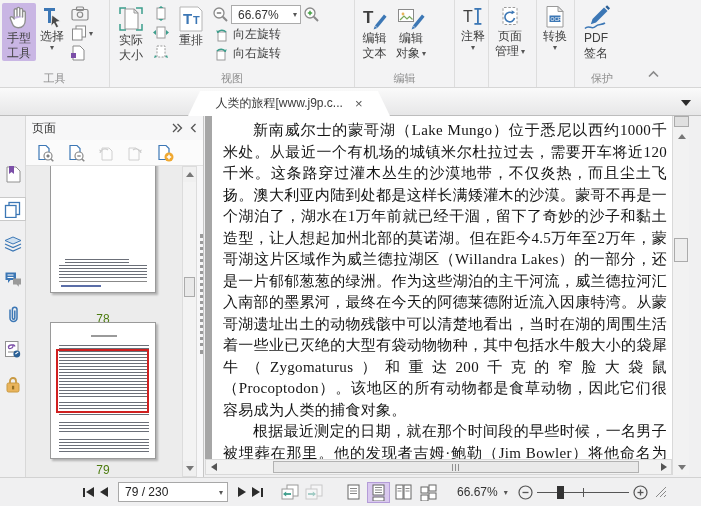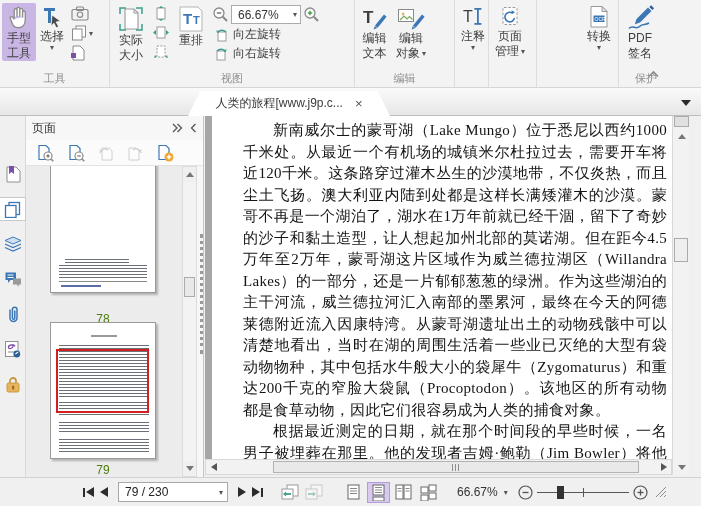--- a/index.html
+++ b/index.html
@@ -45,21 +45,21 @@
 .thumb-label{position:absolute;width:106px;text-align:center;font-size:12px;color:#4d7c0f;}
 .viewrect{position:absolute;left:5px;top:26px;width:93px;height:64px;border:2px solid #d02020;}
 .panel-scroll{position:absolute;right:6px;top:50px;width:15px;height:311px;background:#f3f3f3;border:1px solid #dcdcdc;}
 .sbtn{position:absolute;left:0;width:13px;height:15px;background:#f0f0f0;display:flex;align-items:center;justify-content:center;}
 .panel-thumbtrack{position:absolute;left:1px;top:110px;width:11px;height:20px;background:#e9e9e9;border:1px solid #ababab;}
 .panel-resize{position:absolute;right:0px;top:118px;height:120px;border-right:3px dotted #9a9a9a;width:3px;}
 .tri-up{width:0;height:0;border-left:4px solid transparent;border-right:4px solid transparent;border-bottom:5px solid #777;}
 .tri-dn{width:0;height:0;border-left:4px solid transparent;border-right:4px solid transparent;border-top:5px solid #777;}
 
 .docarea{position:absolute;left:205px;top:116px;width:467px;height:343px;background:#a6a6a6;}
-.docpage{position:absolute;left:7px;top:0;width:460px;height:343px;background:#fff;overflow:hidden;padding-left:20px;}
+.docpage{position:absolute;left:7px;top:0;width:460px;height:343px;background:#fff;overflow:hidden;}
 .doctext{padding:4px 5px 0 11px;font-family:"Liberation Serif","DejaVu Serif",serif;font-size:15px;line-height:21.5px;letter-spacing:.3px;text-align:justify;color:#141414;}
 .doctext p{text-indent:2em;}
 
 .hscroll{position:absolute;left:205px;top:459px;width:467px;height:16px;background:#f2f2f2;border:1px solid #d9d9d9;display:flex;align-items:center;}
 .hs-btn{width:15px;height:14px;display:flex;align-items:center;justify-content:center;}
 .hs-track{flex:1;height:14px;position:relative;}
 .hs-thumb{position:absolute;left:12%;top:1px;width:84%;height:12px;background:#e9e9e9;border:1px solid #b2b2b2;display:flex;align-items:center;justify-content:center;gap:2px;}
 .gripdot{width:1px;height:7px;background:#8f8f8f;}
 .tri-left{width:0;height:0;border-top:4px solid transparent;border-bottom:4px solid transparent;border-right:6px solid #555;}
 .tri-right{width:0;height:0;border-top:4px solid transparent;border-bottom:4px solid transparent;border-left:6px solid #555;}
@@ -279,21 +279,21 @@
           </svg>
         </span>
       <span>页面</span>
       <span class="smallrow">
           <span>管理</span>
           <span class="dd">▾</span>
         </span>
     </div>
   </div>
 
-  <div class="rgroup" style="width:38px;margin-left:44px;">
+  <div class="rgroup" style="width:38px;">
     <div class="bigbtn">
       <span>
           <svg width="22" height="24" viewBox="0 0 22 24">
             <path d="M3 1.5h11l5 5V22H3z" fill="#fff" stroke="#999"></path>
             <path d="M14 1.5l5 5h-5z" fill="#e8e8e8" stroke="#999"></path>
             <rect x="5.5" y="10.5" width="11" height="6.5" fill="#3c77b5"></rect>
             <text x="6.6" y="15.7" font-size="5" fill="#fff" font-family="Liberation Sans,sans-serif">OCR</text>
           </svg>
         </span>
       <span>转换</span>

